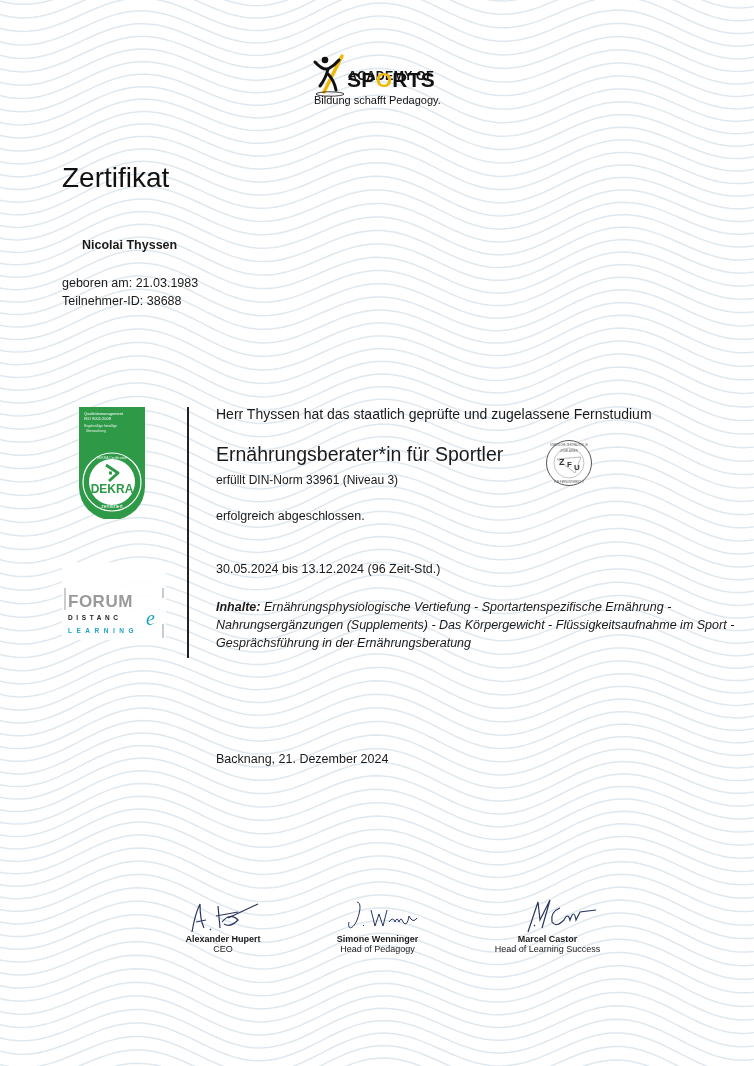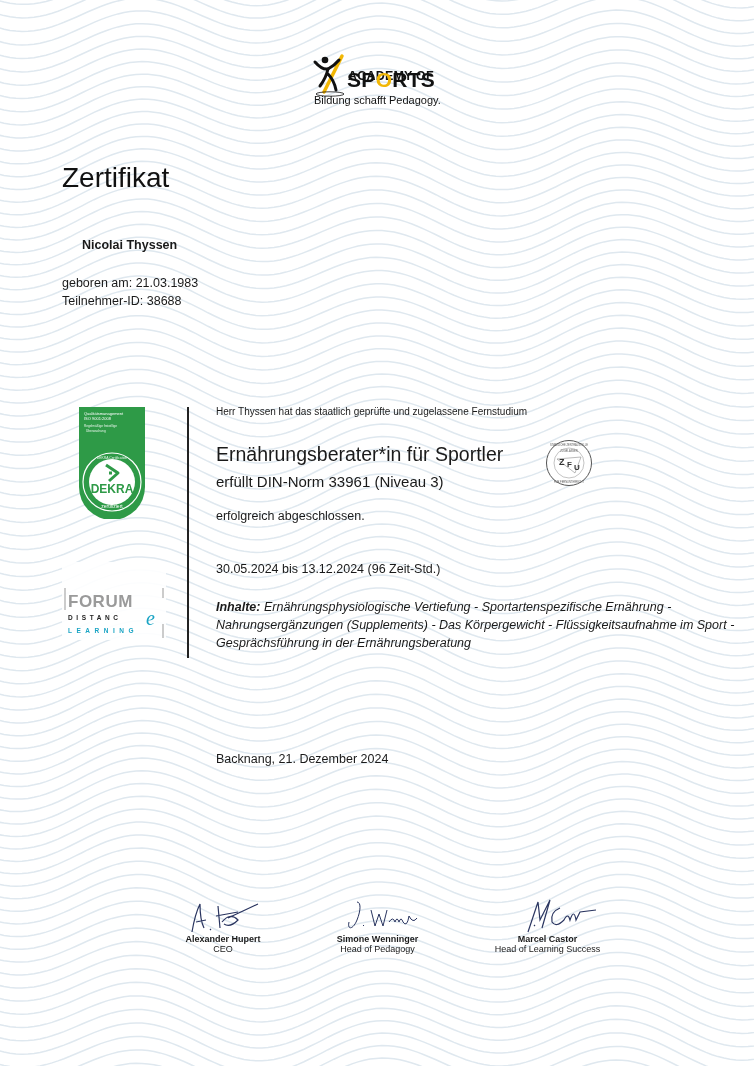--- a/index.html
+++ b/index.html
@@ -21,23 +21,23 @@
   .born { left: 62px; top: 276px; font-size: 12.5px; }
   .pid { left: 62px; top: 294px; font-size: 12.5px; }
 
   
   .dekra { left: 79px; top: 407px; width: 66px; height: 112px; }
   
   .forum { left: 62px; top: 562px; width: 104px; height: 78px; background: rgba(255,255,255,0.9); }
 
   .vline { left: 187px; top: 407px; width: 2px; height: 251px; background: #222; }
 
-  .intro { left: 216px; top: 406px; font-size: 10px; white-space: nowrap; }
+  .intro { left: 216px; top: 406px; font-size: 14px; white-space: nowrap; }
   .course { left: 216px; top: 443px; font-size: 19.5px; white-space: nowrap; }
-  .din { left: 216px; top: 473px; font-size: 15px; white-space: nowrap; }
+  .din { left: 216px; top: 473px; font-size: 12px; white-space: nowrap; }
   .zfu { left: 545px; top: 439px; width: 48px; height: 48px; }
   .done { left: 216px; top: 509px; font-size: 12.5px; white-space: nowrap; }
   .dates { left: 216px; top: 562px; font-size: 12.5px; white-space: nowrap; }
   .contents { left: 216px; top: 598px; width: 520px; font-size: 12.5px; line-height: 18px; font-style: italic; }
   .contents b { font-weight: bold; }
   .place { left: 216px; top: 752px; font-size: 12.5px; white-space: nowrap; }
 
   .sig { text-align: center; }
   .sig .scribble { display: block; margin: 0 auto; }
   .sig .sname { display: block; font-size: 9px; font-weight: bold; margin-top: 0px; white-space: nowrap; }

